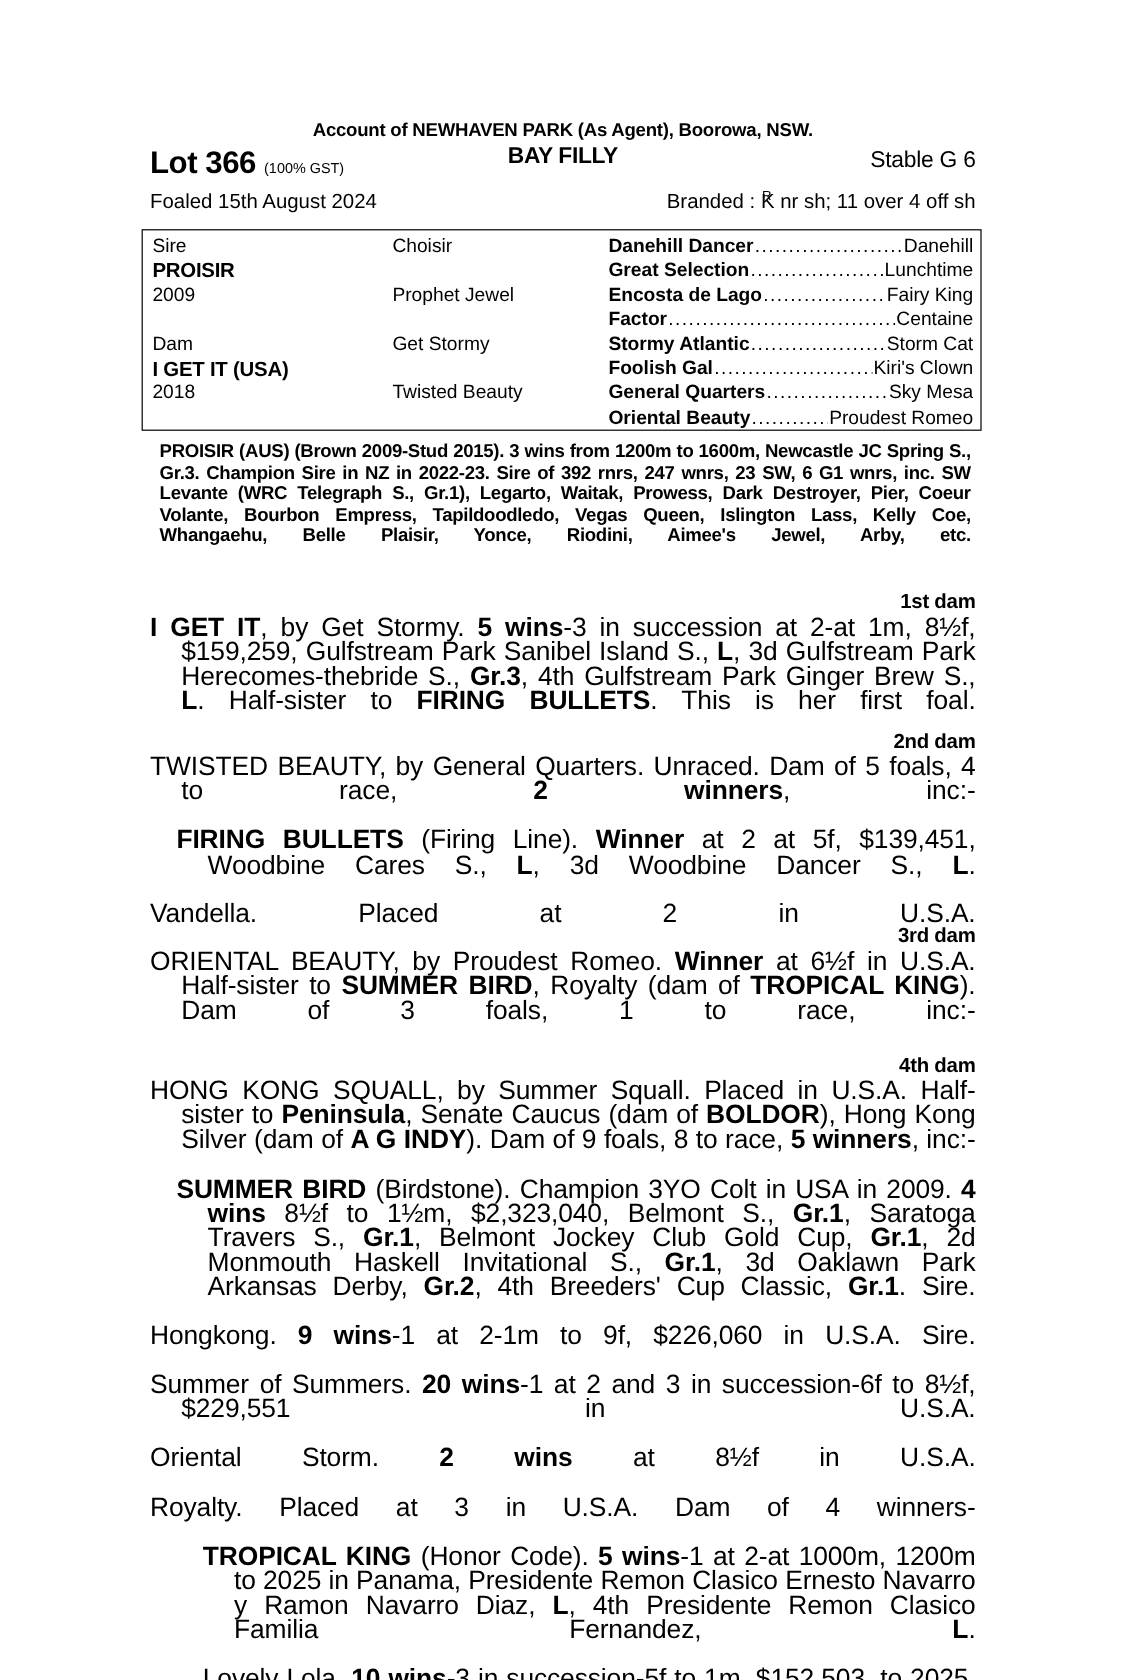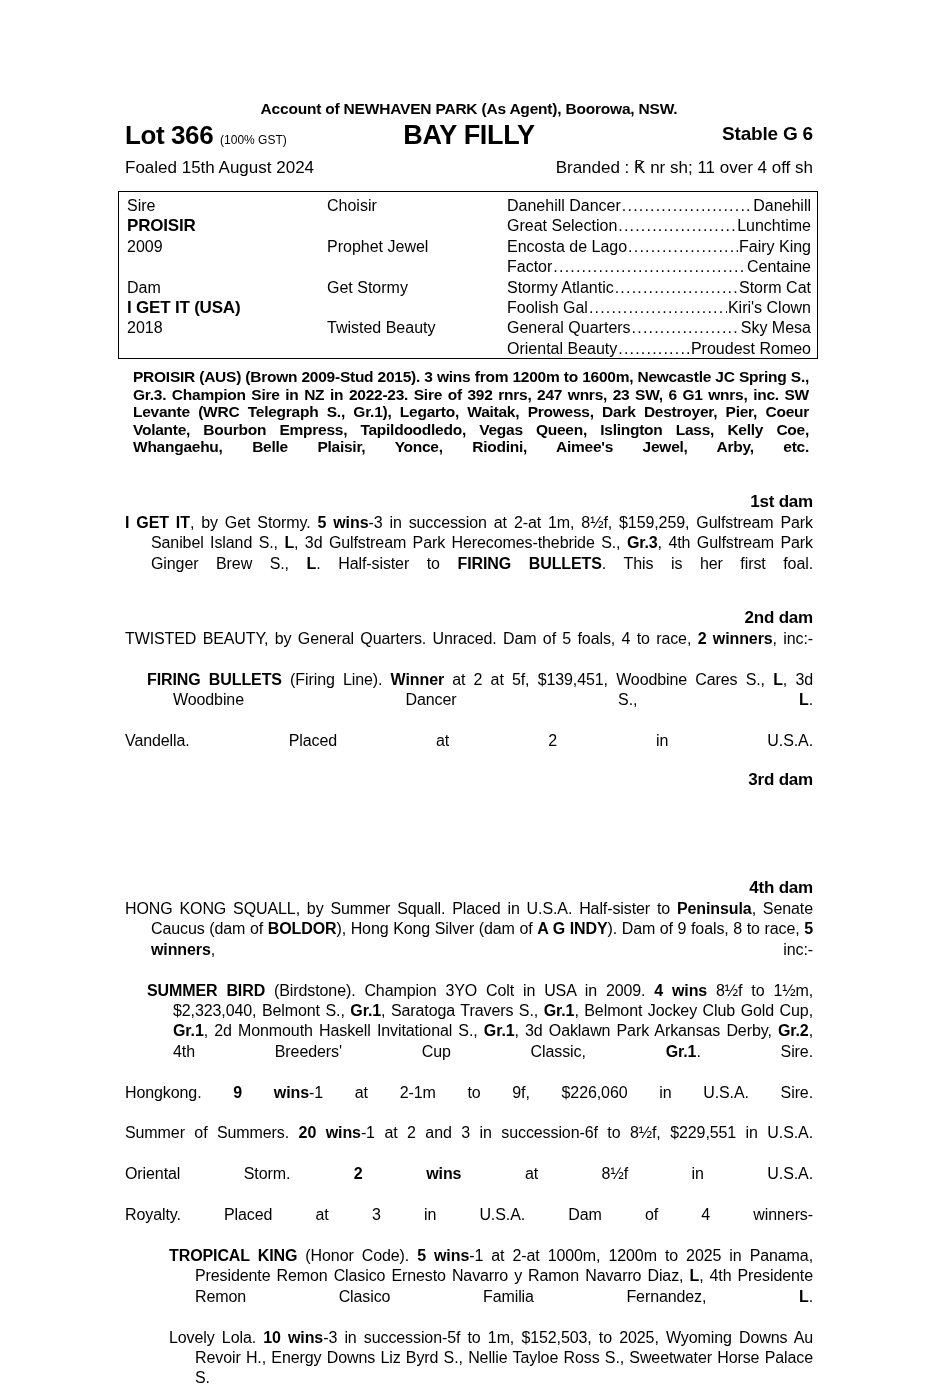--- a/index.html
+++ b/index.html
@@ -55,28 +55,28 @@
     font-size: 12px;
     letter-spacing: 0;
   }
   .sex-colour {
     position: absolute;
     left: 0;
     top: 0;
     width: 688px;
     text-align: center;
     font-weight: bold;
-    font-size: 27px;
+    font-size: 19px;
     letter-spacing: -0.3px;
   }
   .stable {
     position: absolute;
     right: 0;
     top: 3px;
-    font-weight: bold;
+    font-weight: normal;
     font-size: 19px;
     letter-spacing: -0.2px;
     white-space: nowrap;
   }
   .foaled-row {
     position: absolute;
     left: 125px;
     top: 158px;
     width: 688px;
     height: 24px;
@@ -157,20 +157,21 @@
     overflow: hidden;
   }
   .ped-name-strong {
     font-weight: bold;
     font-size: 17px;
     letter-spacing: -0.2px;
   }
   .gp-name {
     white-space: nowrap;
     flex: 0 0 auto;
+    font-weight: bold;
   }
   .gp-dots {
     flex: 1 1 auto;
     overflow: hidden;
     white-space: nowrap;
     letter-spacing: 1.2px;
     margin: 0 1px;
     min-width: 6px;
   }
   .gp-tail {
@@ -204,21 +205,21 @@
     width: 688px;
   }
   .section-head {
     font-weight: bold;
     font-size: 17px;
     letter-spacing: -0.2px;
     margin-bottom: 1px;
     text-align: right;
   }
   .p {
-    font-size: 16px;
+    font-size: 22px;
     line-height: 20.4px;
     text-align: justify;
     text-justify: inter-word;
     letter-spacing: -0.1px;
   }
   .p::after {
     content: "";
     display: inline-block;
     width: 100%;
   }
@@ -333,20 +334,21 @@
     <div class="section-head">2nd dam</div>
     <div class="p ind1" id="dam2-lead"><span>TWISTED BEAUTY</span><span>, by General Quarters. Unraced. Dam of 5 foals, 4 to race, </span><b class="nm">2 winners</b><span>, inc:-</span></div>
     <div id="dam2-entries">
         <div class="p ind2"><b class="nm">FIRING BULLETS</b><span> (Firing Line). </span><b class="nm">Winner</b><span> at 2 at 5f, $139,451, Woodbine Cares S., </span><b class="nm">L</b><span>, 3d Woodbine Dancer S., </span><b class="nm">L</b><span>.</span></div>
         <div class="p ind1"><span>Vandella. Placed at 2 in U.S.A.</span></div>
       </div>
   </div>
 
   <div class="section" id="sec-3" style="top:770px;">
     <div class="section-head">3rd dam</div>
+    <div class="p ind1" id="dam3-lead"><span>ORIENTAL BEAUTY</span><span>, by Proudest Romeo. </span><b class="nm">Winner</b><span> at 6½f in U.S.A. Half-sister to </span><b class="nm">SUMMER BIRD</b><span>, Royalty (dam of </span><b class="nm">TROPICAL KING</b><span>). Dam of 3 foals, 1 to race, inc:-</span></div>
   </div>
 
   <div class="section" id="sec-4" style="top:878px;">
     <div class="section-head">4th dam</div>
     <div class="p ind1" id="dam4-lead"><span>HONG KONG SQUALL</span><span>, by Summer Squall. Placed in U.S.A. Half-sister to </span><b class="nm">Peninsula</b><span>, Senate Caucus (dam of </span><b class="nm">BOLDOR</b><span>), Hong Kong Silver (dam of </span><b class="nm">A G INDY</b><span>). Dam of 9 foals, 8 to race, </span><b class="nm">5 winners</b><span>, inc:-</span></div>
     <div id="dam4-entries">
         <div class="p ind2"><b class="nm">SUMMER BIRD</b><span> (Birdstone). Champion 3YO Colt in USA in 2009. </span><b class="nm">4 wins</b><span> 8½f to 1½m, $2,323,040, Belmont S., </span><b class="nm">Gr.1</b><span>, Saratoga Travers S., </span><b class="nm">Gr.1</b><span>, Belmont Jockey Club Gold Cup, </span><b class="nm">Gr.1</b><span>, 2d Monmouth Haskell Invitational S., </span><b class="nm">Gr.1</b><span>, 3d Oaklawn Park Arkansas Derby, </span><b class="nm">Gr.2</b><span>, 4th Breeders' Cup Classic, </span><b class="nm">Gr.1</b><span>. Sire.</span></div>
         <div class="p ind1"><span>Hongkong. </span><b class="nm">9 wins</b><span>-1 at 2-1m to 9f, $226,060 in U.S.A. Sire.</span></div>
         <div class="p ind1"><span>Summer of Summers. </span><b class="nm">20 wins</b><span>-1 at 2 and 3 in succession-6f to 8½f, $229,551 in U.S.A.</span></div>
         <div class="p ind1"><span>Oriental Storm. </span><b class="nm">2 wins</b><span> at 8½f in U.S.A.</span></div>

